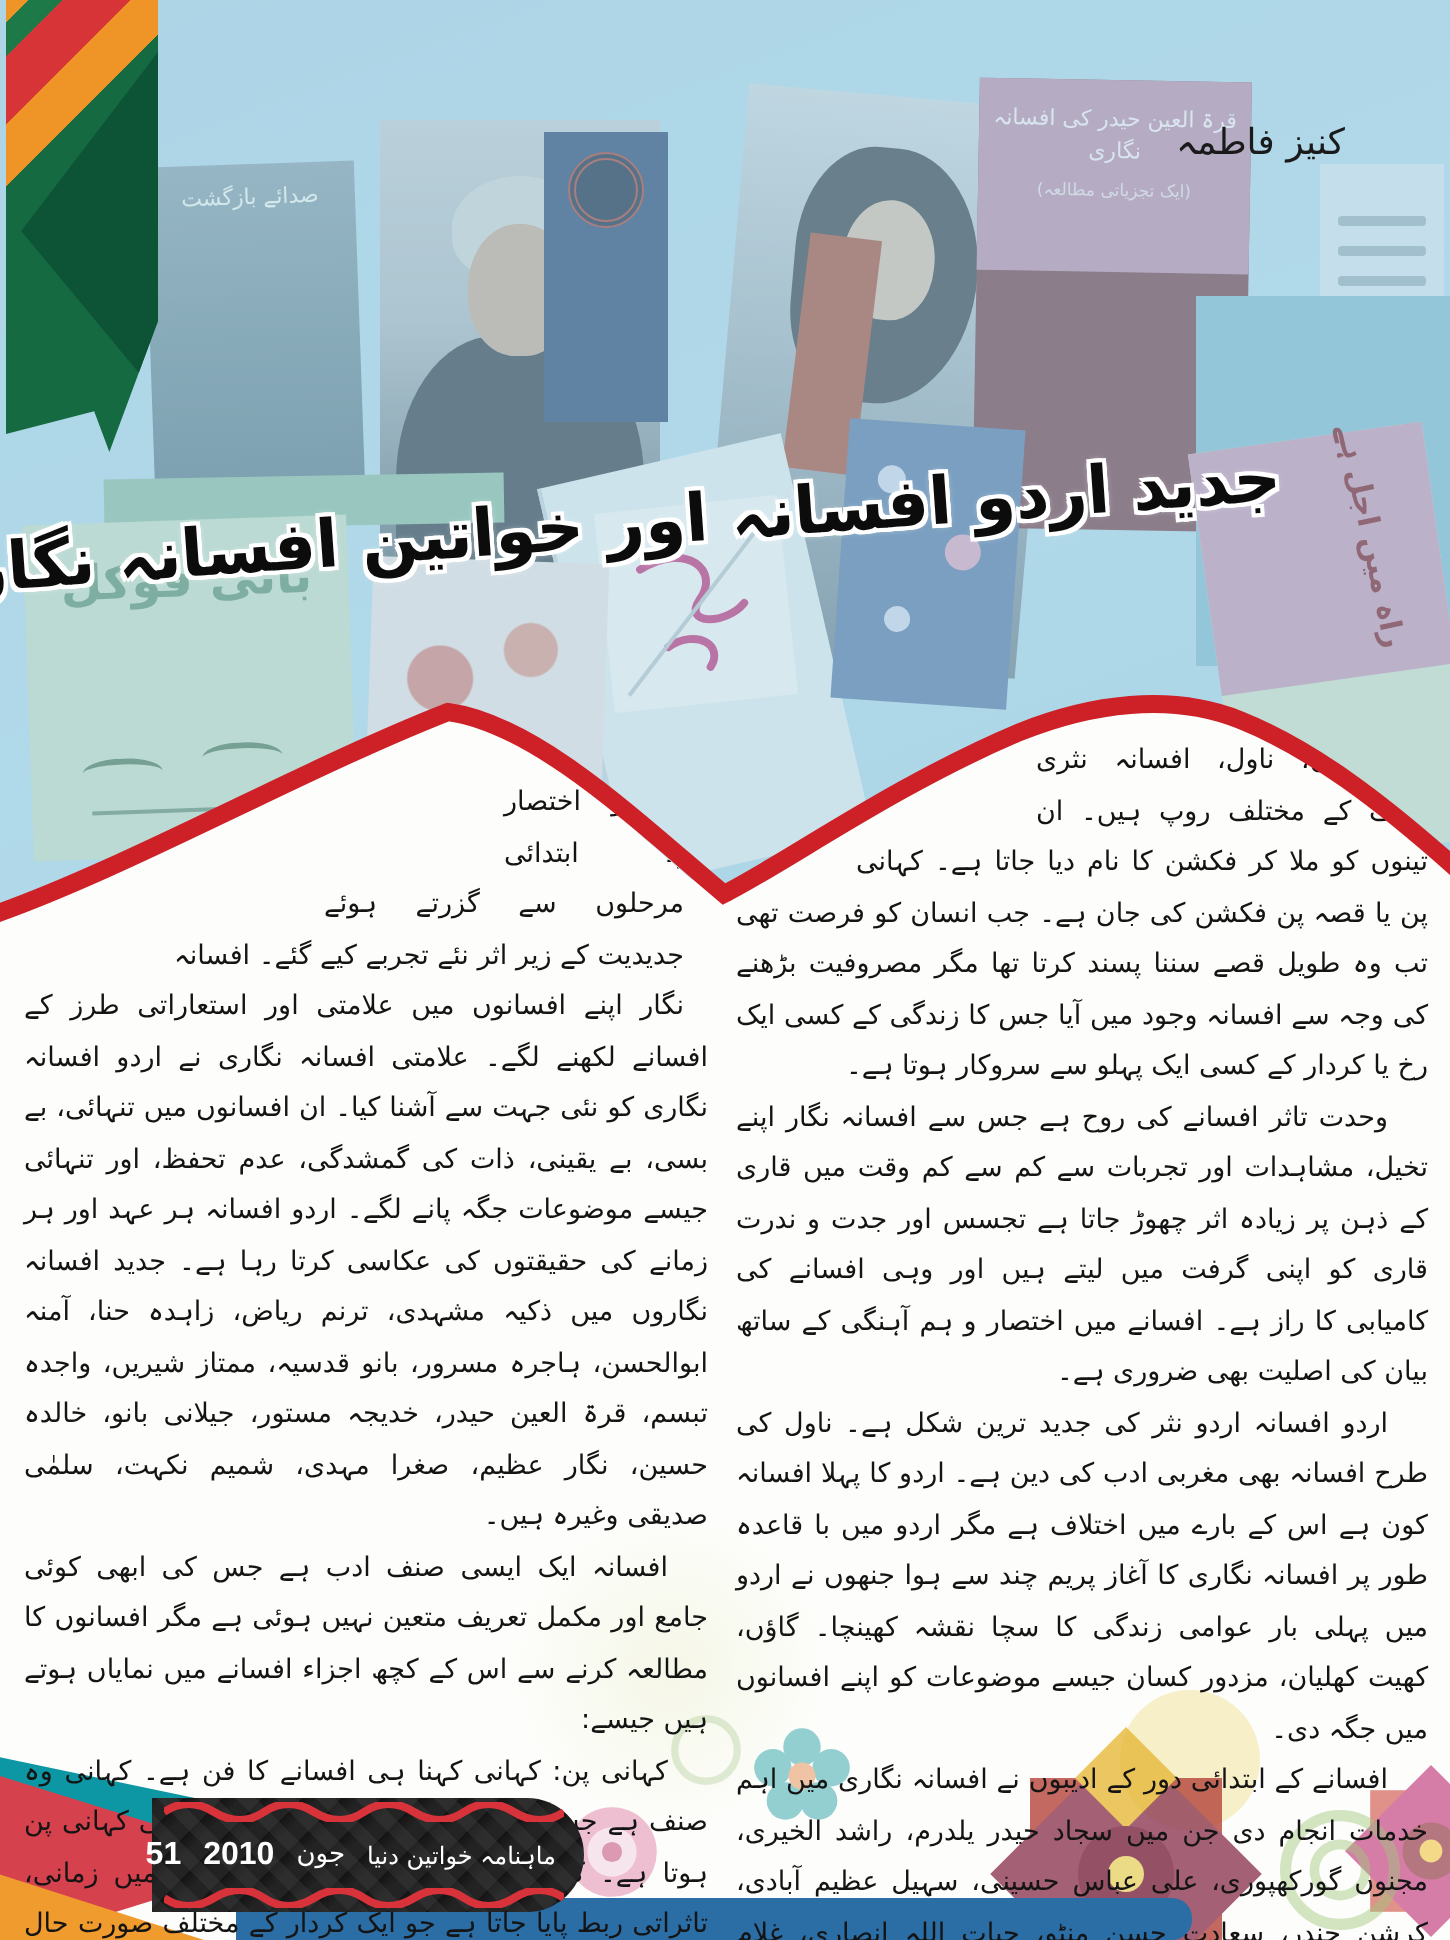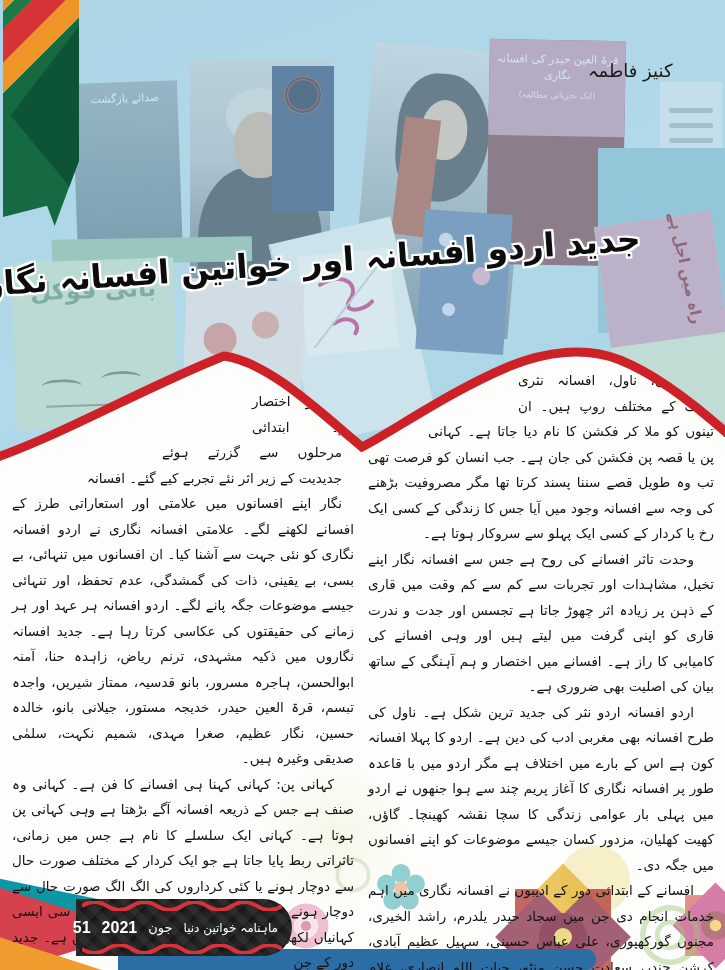--- a/index.html
+++ b/index.html
@@ -181,20 +181,21 @@
     <p class="art ind">اردو افسانہ اردو نثر کی جدید ترین شکل ہے۔ ناول کی طرح افسانہ بھی مغربی ادب کی دین ہے۔ اردو کا پہلا افسانہ کون ہے اس کے بارے میں اختلاف ہے مگر اردو میں با قاعدہ طور پر افسانہ نگاری کا آغاز پریم چند سے ہوا جنھوں نے اردو میں پہلی بار عوامی زندگی کا سچا نقشہ کھینچا۔ گاؤں، کھیت کھلیان، مزدور کسان جیسے موضوعات کو اپنے افسانوں میں جگہ دی۔</p>
     <p class="art ind">افسانے کے ابتدائی دور کے ادیبوں نے افسانہ نگاری میں اہم خدمات انجام دی جن میں سجاد حیدر یلدرم، راشد الخیری، مجنوں گورکھپوری، علی عباس حسینی، سہیل عظیم آبادی، کرشن چندر، سعادت حسن منٹو، حیات اللہ انصاری، غلام عباس، حسن عسکری، راجندر سنگھ بیدی، عصمت چغتائی، قاضی عبدالستار وغیرہ ہیں۔ وقت نے ایسے افسانے لکھنے کا مطالبہ کیا جس میں</p>
   </div>
 
   <div class="col col-left">
     <div class="fl lf1"></div>
     <div class="fl lf2"></div>
     <div class="fl lf3"></div>
     <div class="lfr"></div>
     <p class="art">ایجاز و اختصار ہو۔ ابتدائی مرحلوں سے گزرتے ہوئے جدیدیت کے زیر اثر نئے تجربے کیے گئے۔ افسانہ نگار اپنے افسانوں میں علامتی اور استعاراتی طرز کے افسانے لکھنے لگے۔ علامتی افسانہ نگاری نے اردو افسانہ نگاری کو نئی جہت سے آشنا کیا۔ ان افسانوں میں تنہائی، بے بسی، بے یقینی، ذات کی گمشدگی، عدم تحفظ، اور تنہائی جیسے موضوعات جگہ پانے لگے۔ اردو افسانہ ہر عہد اور ہر زمانے کی حقیقتوں کی عکاسی کرتا رہا ہے۔ جدید افسانہ نگاروں میں ذکیہ مشہدی، ترنم ریاض، زاہدہ حنا، آمنہ ابوالحسن، ہاجرہ مسرور، بانو قدسیہ، ممتاز شیریں، واجدہ تبسم، قرۃ العین حیدر، خدیجہ مستور، جیلانی بانو، خالدہ حسین، نگار عظیم، صغرا مہدی، شمیم نکہت، سلمٰی صدیقی وغیرہ ہیں۔</p>
+    <p class="art ind">افسانہ ایک ایسی صنف ادب ہے جس کی ابھی کوئی جامع اور مکمل تعریف متعین نہیں ہوئی ہے مگر افسانوں کا مطالعہ کرنے سے اس کے کچھ اجزاء افسانے میں نمایاں ہوتے ہیں جیسے:</p>
     <p class="art ind">کہانی پن: کہانی کہنا ہی افسانے کا فن ہے۔ کہانی وہ صنف ہے جس کے ذریعہ افسانہ آگے بڑھتا ہے وہی کہانی پن ہوتا ہے۔ کہانی ایک سلسلے کا نام ہے جس میں زمانی، تاثراتی ربط پایا جاتا ہے جو ایک کردار کے مختلف صورت حال سے دوچار ہونے یا کئی کرداروں کی الگ الگ صورت حال سے دوچار ہونے سے پیدا ہوتا ہے۔ جدید دور میں بہت سی ایسی کہانیاں لکھی گئیں جن میں کہانی پن موجود نہیں ہے۔ جدید دور کے جن</p>
   </div>
 
   <div class="header-clip">
 
     <div class="cover cv-sada">
       <div class="t">صدائے بازگشت</div>
     </div>
 
     <div class="cover cv-elder">
@@ -281,20 +282,20 @@
     <div class="chevron"></div>
     <div class="stripes"></div>
   </div>
 
   <div class="footer-pill">
     <svg class="pill-wave topw" viewBox="0 0 200 10" preserveAspectRatio="none">
       <path d="M0 5 Q 12 -3 25 5 T 50 5 T 75 5 T 100 5 T 125 5 T 150 5 T 175 5 T 200 5" fill="none" stroke="#d8323a" stroke-width="4"></path>
     </svg>
     <span class="mag">ماہنامہ خواتین دنیا</span>
     <span class="mon">جون</span>
-    <span class="num">2021</span>
+    <span class="num">2010</span>
     <span class="num">51</span>
     <svg class="pill-wave botw" viewBox="0 0 200 10" preserveAspectRatio="none">
       <path d="M0 5 Q 12 13 25 5 T 50 5 T 75 5 T 100 5 T 125 5 T 150 5 T 175 5 T 200 5" fill="none" stroke="#d8323a" stroke-width="4"></path>
     </svg>
   </div>
 
 </div>
 
 </body></html>

